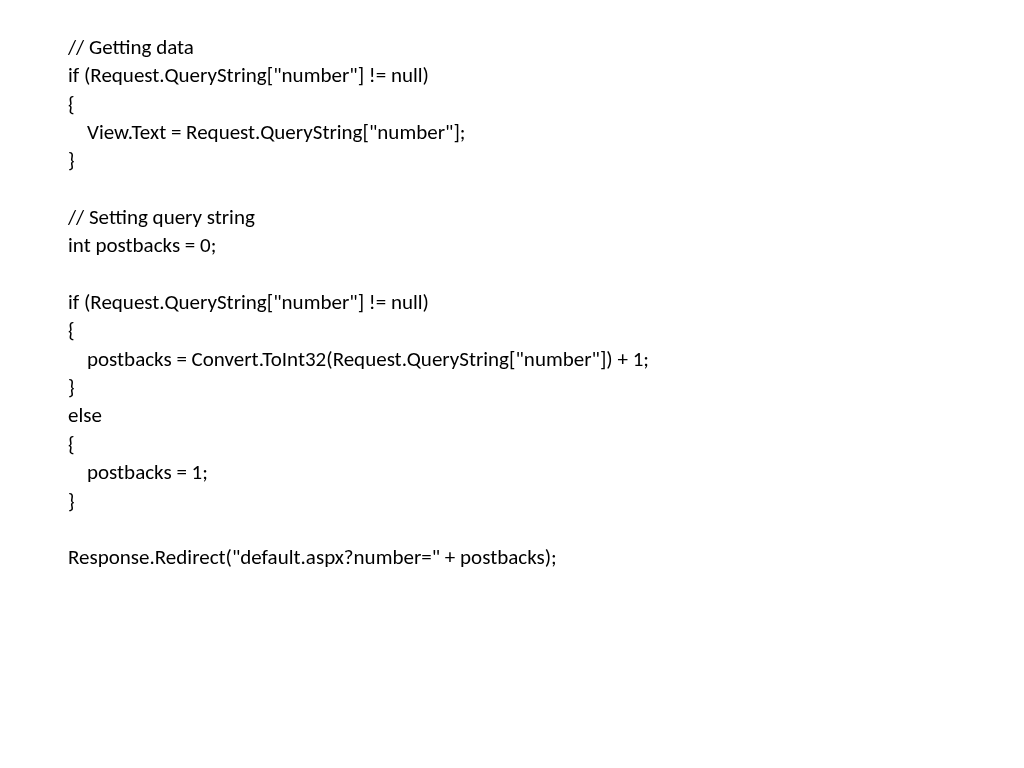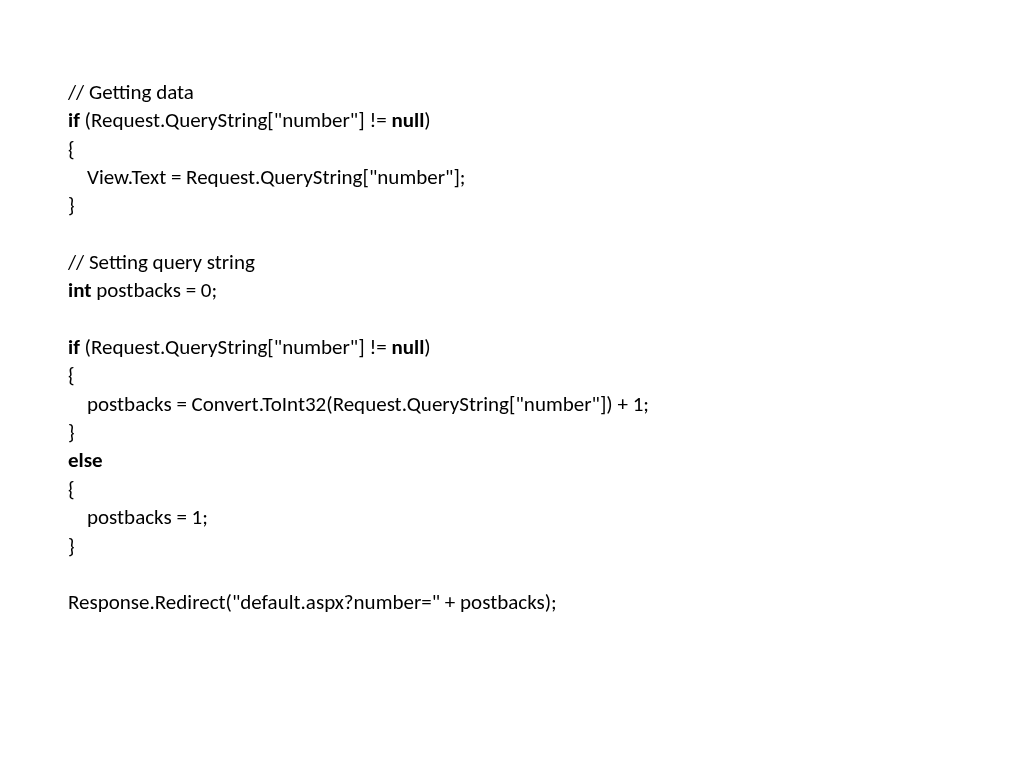--- a/index.html
+++ b/index.html
@@ -7,25 +7,25 @@
       padding: 0;
       width: 1024px;
       height: 768px;
       background: #ffffff;
       font-family: Calibri, "Segoe UI", Arial, sans-serif;
       font-size: 21px;
       color: #000000;
       line-height: 1.35;
     }
     .code-block {
-      padding: 78px 0 0 68px;
+      padding: 33px 0 0 68px;
       white-space: pre;
     }
     .kw {
-      font-weight: bold;
+      font-weight: normal;
     }
     .line {
       display: block;
     }
   </style>
 </head>
 <body>
 
 <div class="code-block"><span class="line">// Getting data</span><span class="line"><span class="kw">if</span><span> (Request.QueryString["number"] != </span><span class="kw">null</span><span>)</span></span><span class="line">{</span><span class="line">    View.Text = Request.QueryString["number"];</span><span class="line">}</span><span class="line"> </span><span class="line">// Setting query string</span><span class="line"><span class="kw">int</span><span> postbacks = 0;</span></span><span class="line"> </span><span class="line"><span class="kw">if</span><span> (Request.QueryString["number"] != </span><span class="kw">null</span><span>)</span></span><span class="line">{</span><span class="line">    postbacks = Convert.ToInt32(Request.QueryString["number"]) + 1;</span><span class="line">}</span><span class="line"><span class="kw">else</span></span><span class="line">{</span><span class="line">    postbacks = 1;</span><span class="line">}</span><span class="line"> </span><span class="line">Response.Redirect("default.aspx?number=" + postbacks);</span></div>
 

